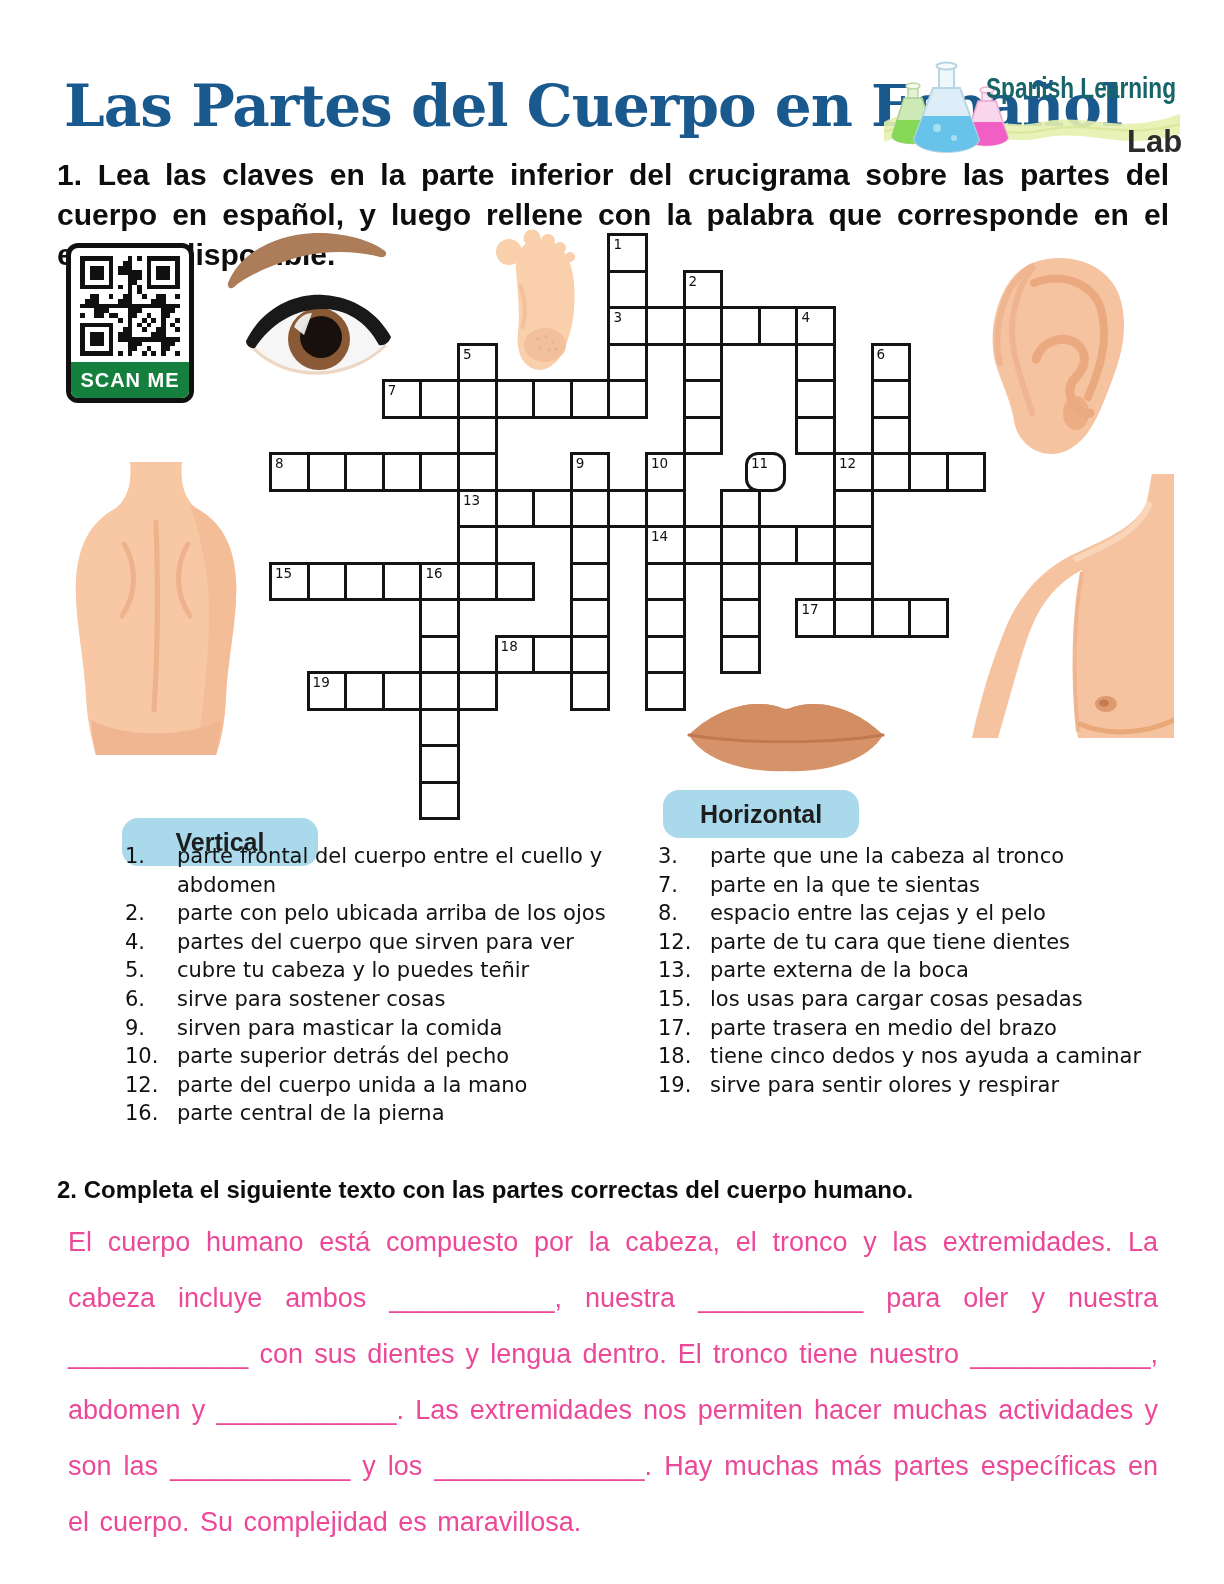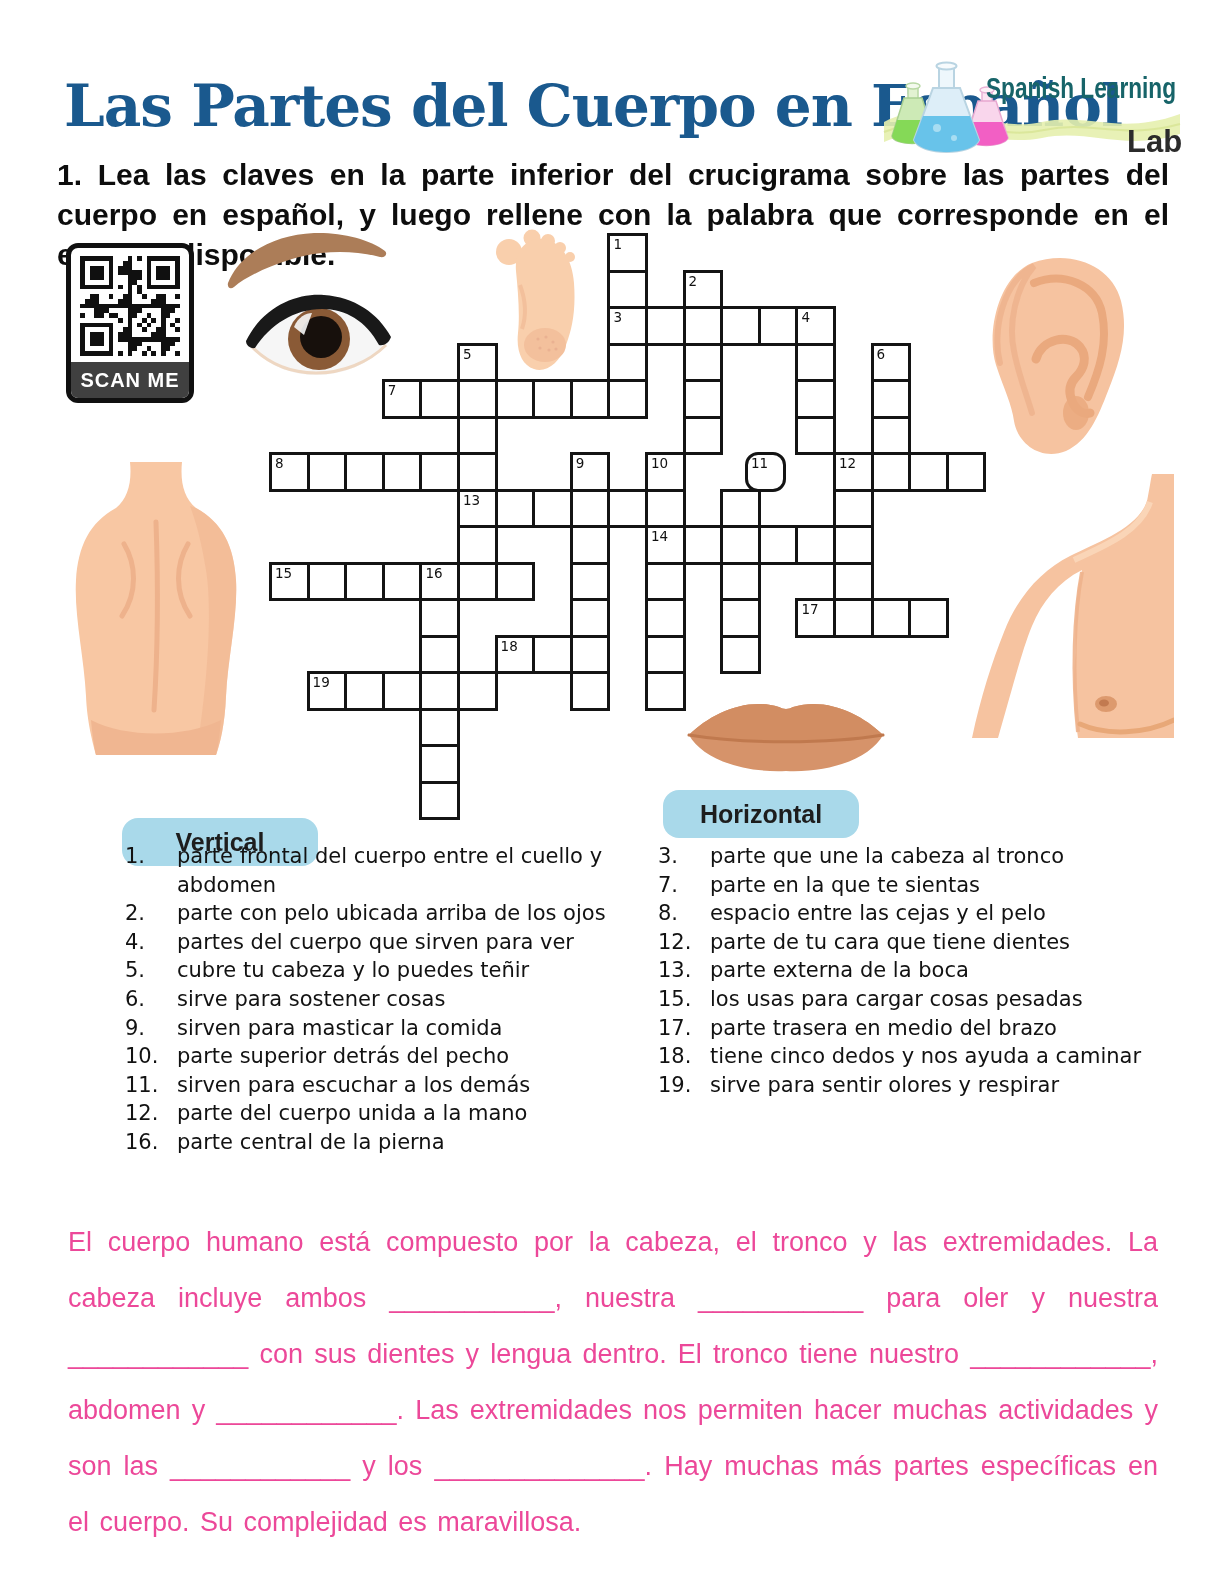--- a/index.html
+++ b/index.html
@@ -22,21 +22,21 @@
     text-align:justify;
   }
   
   #qr {
     position:absolute; left:66px; top:243px; width:128px; height:160px;
     border:5px solid #101010; border-radius:12px; background:#fff;
     display:flex; flex-direction:column; overflow:hidden;
   }
   #qr .qr-area { flex:1; display:flex; align-items:center; justify-content:center; padding:4px 8px 2px 8px; }
   #qr .qr-bar {
-    height:36px; background:#404040; color:#ffffff; font-weight:bold;
+    height:36px; background:#15803d; color:#ffffff; font-weight:bold;
     font-size:20px; letter-spacing:1px; display:flex; align-items:center; justify-content:center;
   }
   
   #grid { position:absolute; left:269px; top:233px; width:720px; height:590px; }
   .cell {
     position:absolute; width:40.6px; height:39.5px;
     border:3px solid #141414; background:#ffffff;
   }
   .cellnum {
     position:absolute; left:3px; top:0px;
@@ -480,24 +480,20 @@
       </div>
       <div class="clue">
         <span class="clue-num">9.</span>
         <span class="clue-text">sirven para masticar la comida</span>
       </div>
       <div class="clue">
         <span class="clue-num">10.</span>
         <span class="clue-text">parte superior detrás del pecho</span>
       </div>
       <div class="clue">
-        <span class="clue-num">11.</span>
-        <span class="clue-text">sirven para escuchar a los demás</span>
-      </div>
-      <div class="clue">
         <span class="clue-num">12.</span>
         <span class="clue-text">parte del cuerpo unida a la mano</span>
       </div>
       <div class="clue">
         <span class="clue-num">16.</span>
         <span class="clue-text">parte central de la pierna</span>
       </div>
     </div>
   <div id="clues-h" class="cluelist">
       <div class="clue">
@@ -531,15 +527,16 @@
       <div class="clue">
         <span class="clue-num">18.</span>
         <span class="clue-text">tiene cinco dedos y nos ayuda a caminar</span>
       </div>
       <div class="clue">
         <span class="clue-num">19.</span>
         <span class="clue-text">sirve para sentir olores y respirar</span>
       </div>
     </div>
 
+  <div id="s2-head">2. Completa el siguiente texto con las partes correctas del cuerpo humano.</div>
   <div id="s2-text">El cuerpo humano está compuesto por la cabeza, el tronco y las extremidades. La cabeza incluye ambos ___________, nuestra ___________ para oler y nuestra ____________ con sus dientes y lengua dentro. El tronco tiene nuestro ____________, abdomen y ____________. Las extremidades nos permiten hacer muchas actividades y son las ____________ y los ______________. Hay muchas más partes específicas en el cuerpo. Su complejidad es maravillosa.</div>
 
 </div>
 
 </body></html>

